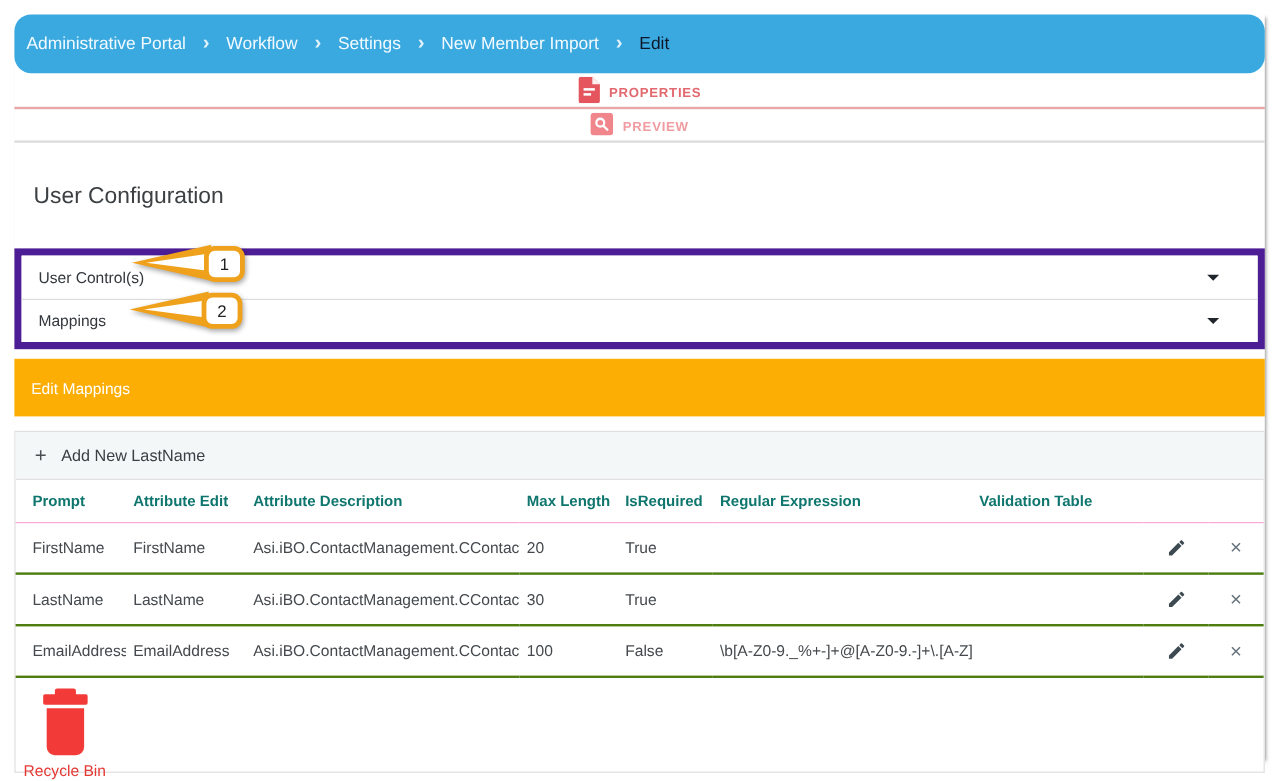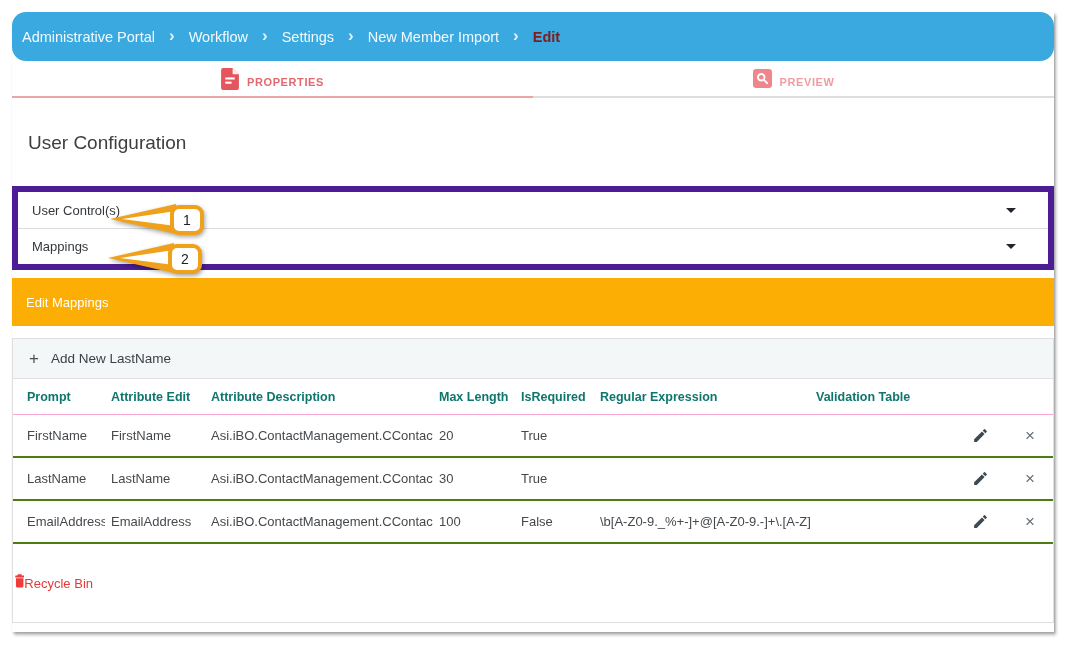--- a/index.html
+++ b/index.html
@@ -27,33 +27,34 @@
     padding-left: 10px;
     border-radius: 14px;
   }
   .breadcrumb { display: flex; align-items: center; gap: 14px; }
   .crumb {
     color: #F2FAFF;
     font-size: 14.5px;
     text-decoration: none;
     white-space: nowrap;
   }
-  .crumb.current { color: #7f1d1d; font-weight: bold; }
+  .crumb.current { color: #0f172a; font-weight: normal; }
   .crumb-sep {
     color: rgba(255,255,255,0.85);
     font-size: 17px;
     line-height: 1;
     font-weight: bold;
     transform: translateY(-1px);
   }
   
   .tabbar {
-    height: 37px;
+    height: 58px;
     display: flex;
     border-bottom: 2px solid #DDDDDD;
+    flex-direction: column;
   }
   .tab {
     flex: 1;
     display: flex;
     align-items: center;
     justify-content: center;
     gap: 8px;
     cursor: pointer;
     position: relative;
     font-size: 11px;
@@ -182,21 +183,21 @@
   .delete-icon {
     font-size: 17px;
     color: #66717A;
     line-height: 1;
   }
   
   .bin-area { padding: 8px 0 0 2px; }
   .bin {
     width: 78px;
     display: flex;
-    flex-direction: row;
+    flex-direction: column;
     align-items: center;
     cursor: pointer;
   }
   .bin svg { display: block; margin-bottom: 4px; }
   .bin-label {
     font-size: 13px;
     color: #E53935;
     white-space: nowrap;
   }
 </style>

